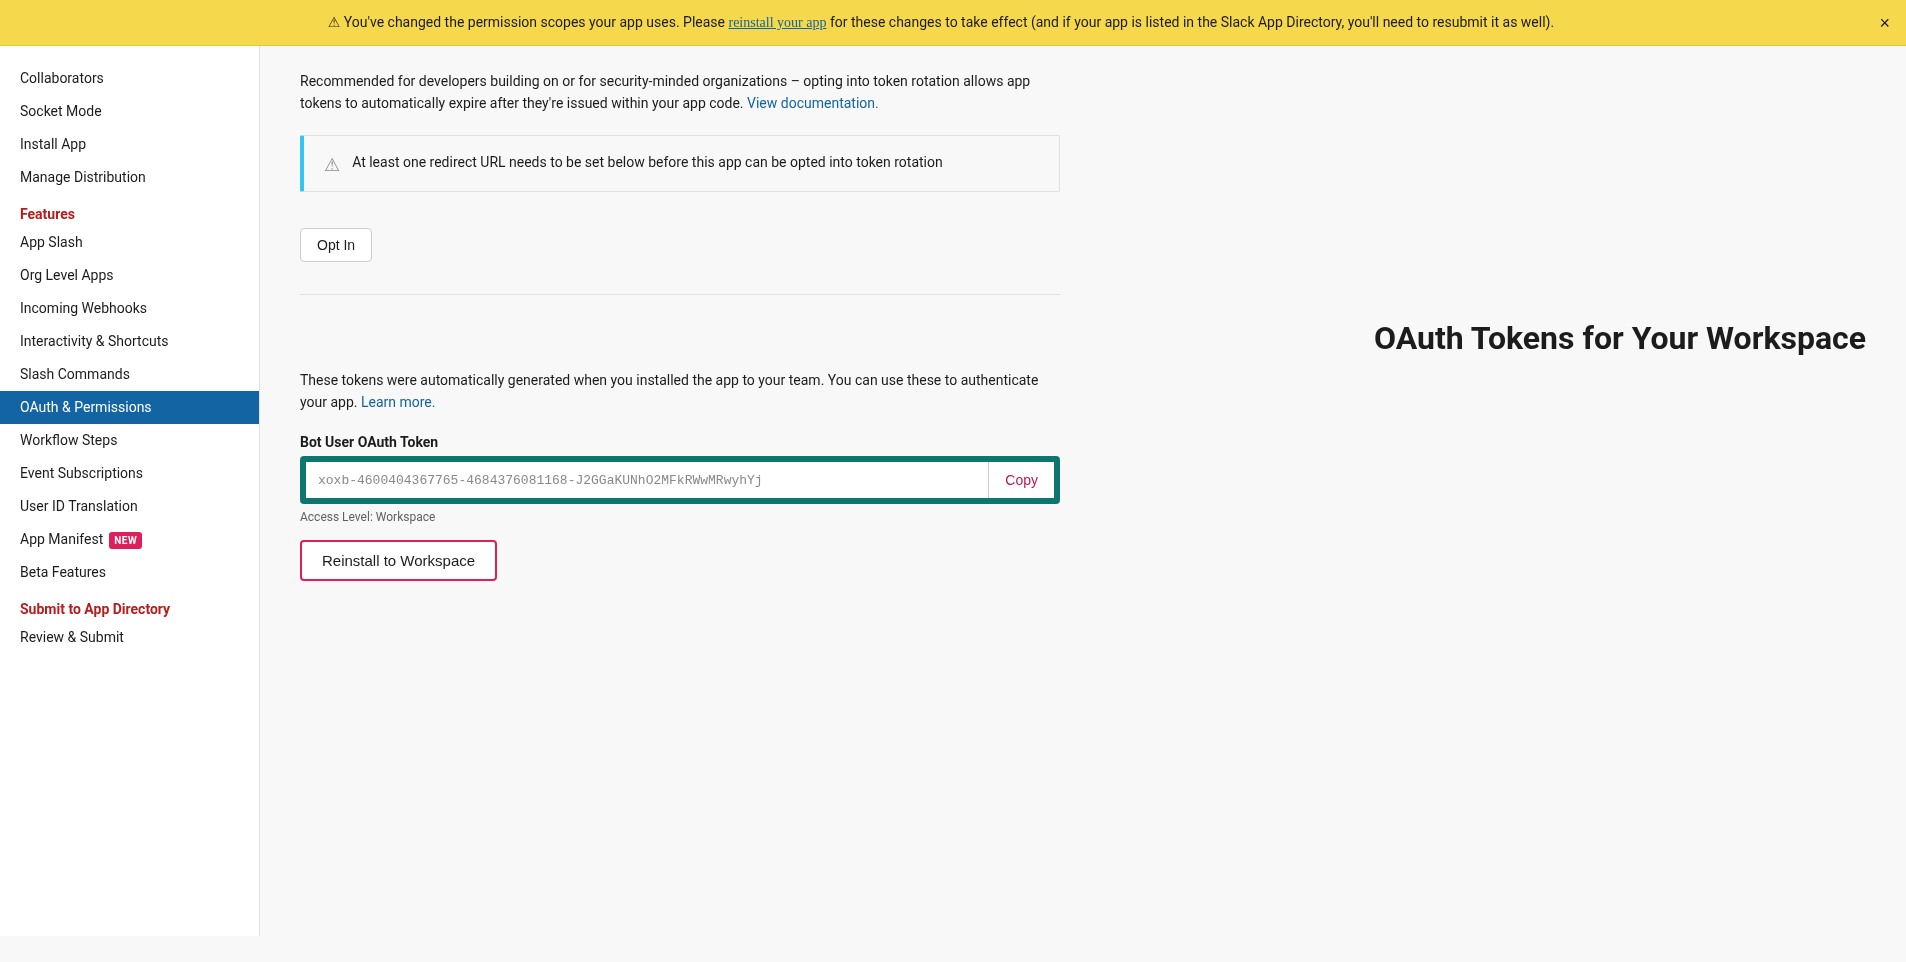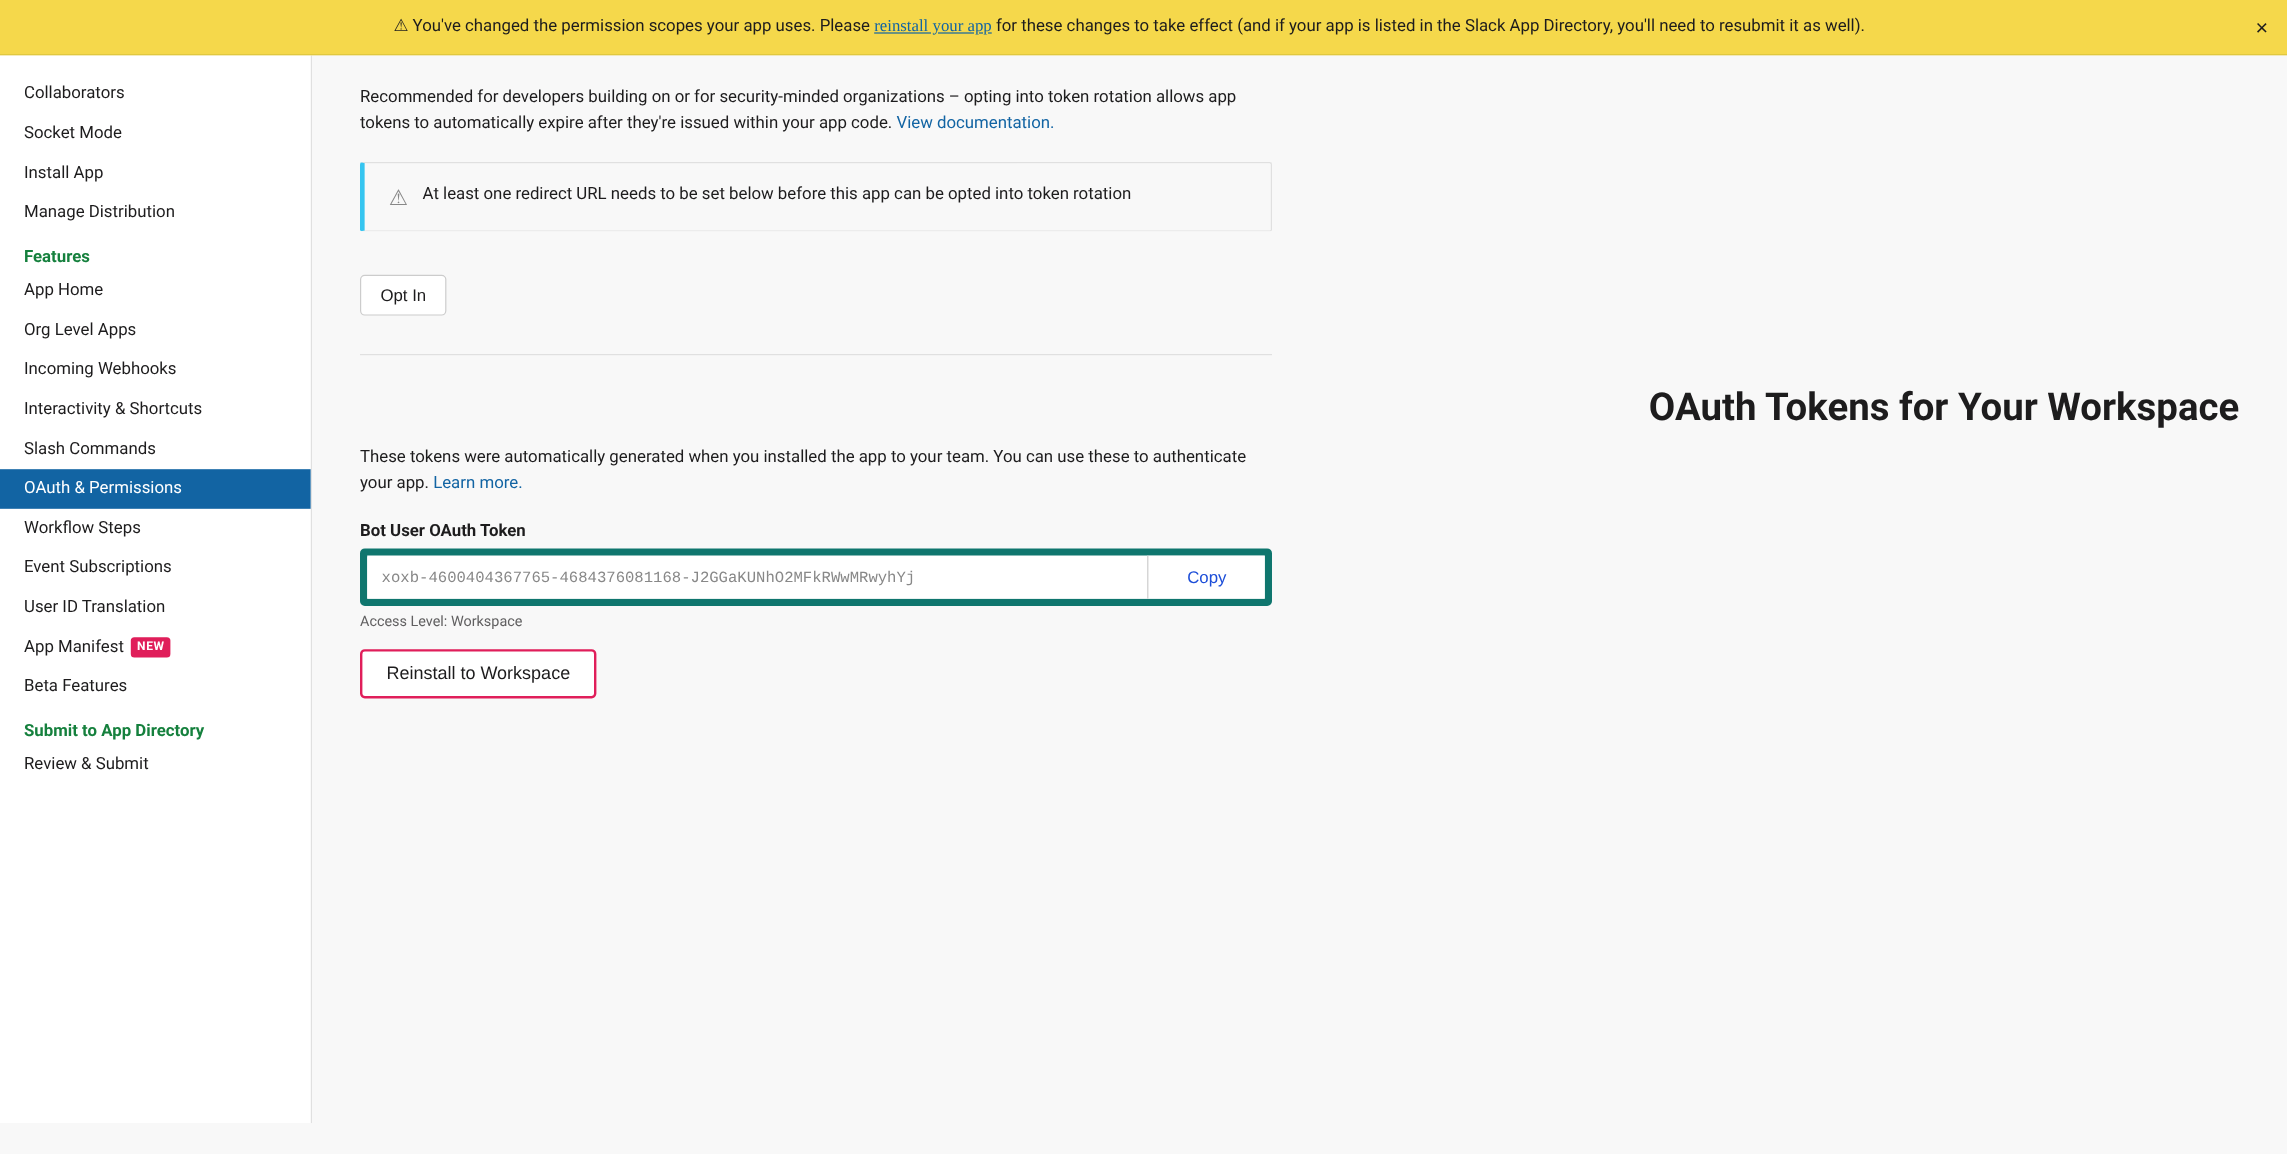--- a/index.html
+++ b/index.html
@@ -65,21 +65,21 @@
     }
     .sidebar-item.active {
       background: #1264a3;
       color: #fff;
       border-radius: 0;
     }
     .sidebar-section-title {
       padding: 12px 20px 4px;
       font-weight: 700;
       font-size: 14px;
-      color: #15803d;
+      color: #b91c1c;
     }
     .sidebar-badge {
       display: inline-block;
       background: #e01e5a;
       color: #fff;
       font-size: 10px;
       font-weight: 700;
       padding: 1px 5px;
       border-radius: 3px;
       margin-left: 6px;
@@ -182,27 +182,27 @@
       flex: 1;
       border: none;
       padding: 10px 12px;
       font-size: 13px;
       color: #888;
       background: #fff;
       outline: none;
       font-family: "Courier New", monospace;
     }
     .btn-copy {
-      padding: 10px 32px;
+      padding: 10px 16px;
       background: #fff;
       border: none;
       border-left: 1px solid #ccc;
       font-size: 14px;
       cursor: pointer;
-      color: #1d4ed8;
+      color: #be185d;
       font-weight: 500;
     }
 
     .access-level {
       font-size: 12px;
       color: #616061;
       margin-top: 6px;
       margin-bottom: 16px;
     }
 
@@ -243,21 +243,21 @@
 <div class="layout">
 
   <nav class="sidebar">
 
     <a class="sidebar-item">Collaborators</a>
     <a class="sidebar-item">Socket Mode</a>
     <a class="sidebar-item">Install App</a>
     <a class="sidebar-item">Manage Distribution</a>
 
     <div class="sidebar-section-title">Features</div>
-    <a class="sidebar-item">App Home</a>
+    <a class="sidebar-item">App Slash</a>
     <a class="sidebar-item">Org Level Apps</a>
     <a class="sidebar-item">Incoming Webhooks</a>
     <a class="sidebar-item">Interactivity &amp; Shortcuts</a>
     <a class="sidebar-item">Slash Commands</a>
     <a class="sidebar-item active">OAuth &amp; Permissions</a>
     <a class="sidebar-item">Workflow Steps</a>
     <a class="sidebar-item">Event Subscriptions</a>
     <a class="sidebar-item">User ID Translation</a>
     <a class="sidebar-item">
       <span>App Manifest</span><span class="sidebar-badge">NEW</span>

